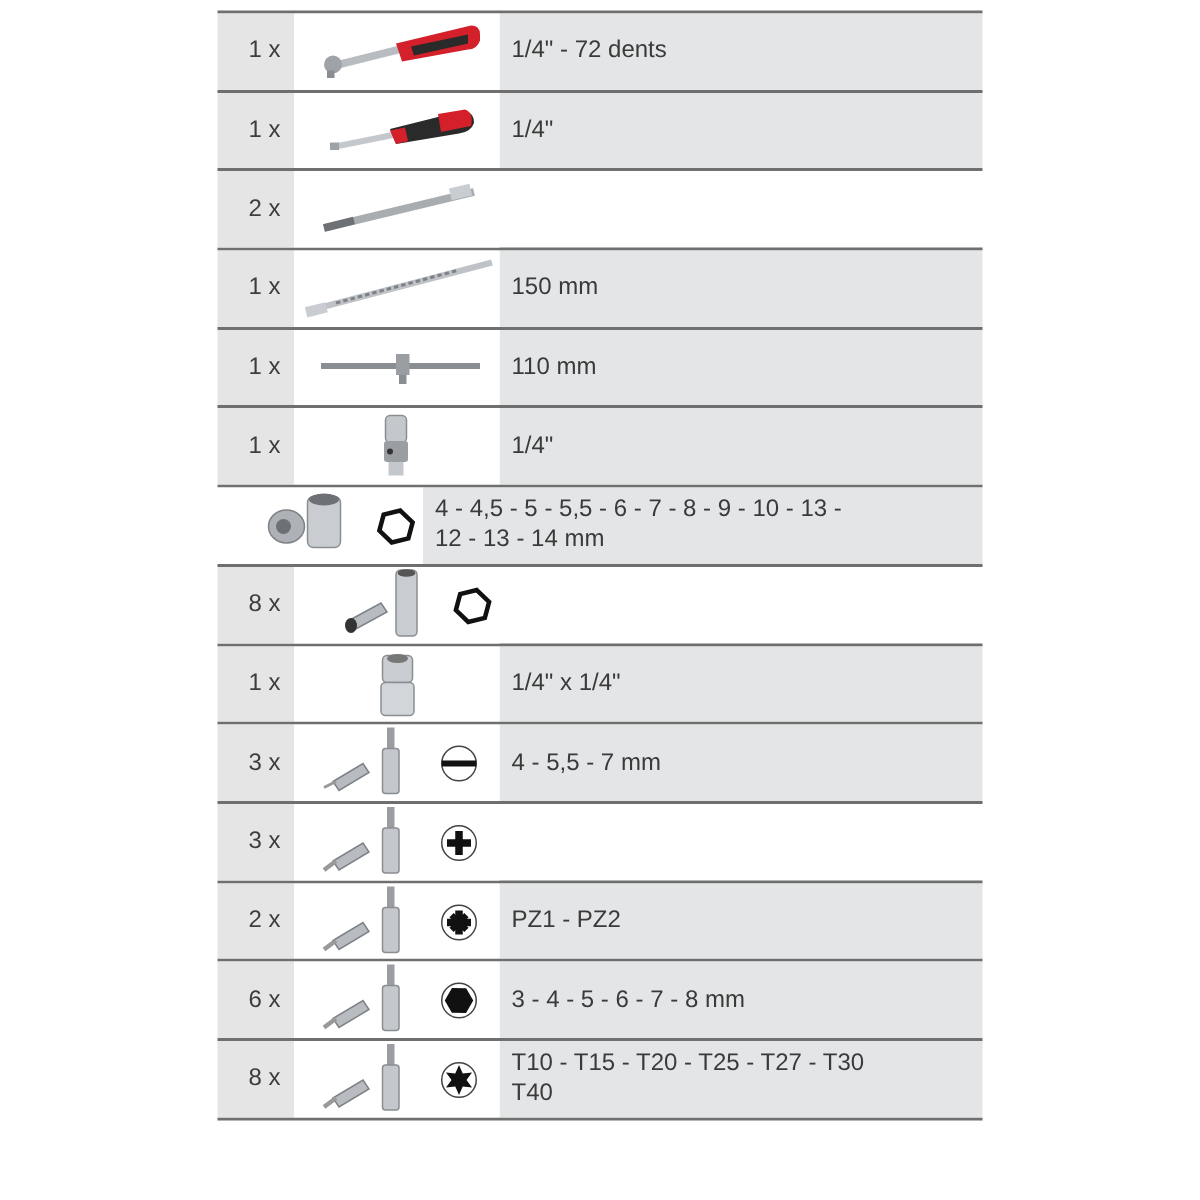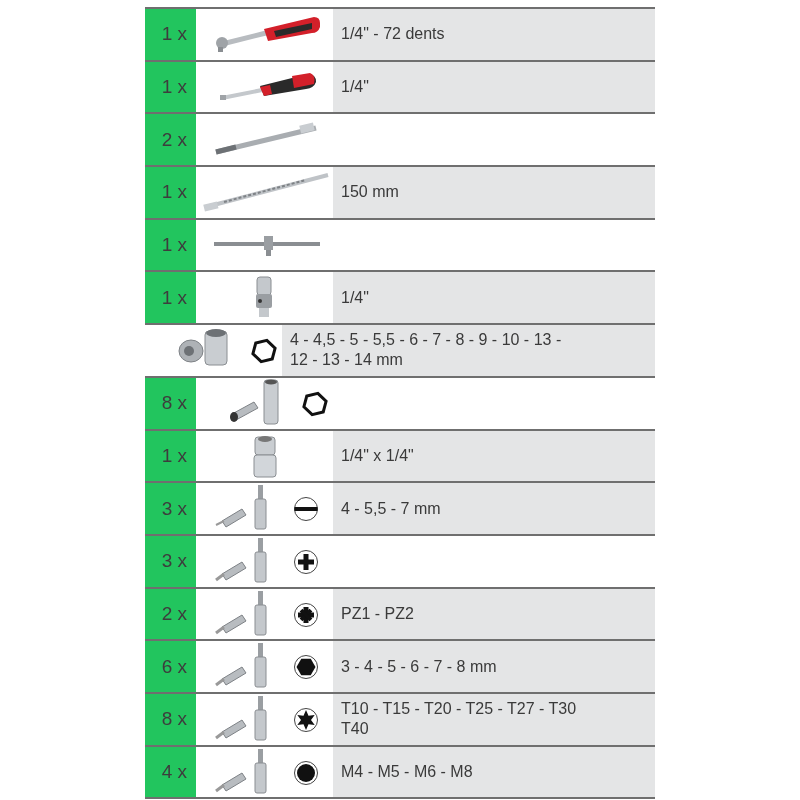--- a/index.html
+++ b/index.html
@@ -1,23 +1,23 @@
 <!DOCTYPE html>
 <html><head>
 <meta charset="utf-8">
 <style>
   html, body { margin: 0; padding: 0; background: #ffffff; }
   body { width: 800px; height: 800px; position: relative; overflow: hidden;
          font-family: "Liberation Sans", "DejaVu Sans", sans-serif; color: #3a3a3a; }
   .table { position: absolute; left: 145px; top: 7px; width: 510px;
            border-top: 2px solid #6f6f6f; }
   .row { display: flex; height: 50.7px; border-bottom: 2px solid #6f6f6f; }
-  .qty { width: 51px; background: #22c55e; display: flex; align-items: center;
+  .qty { width: 51px; background: #e5e5e5; display: flex; align-items: center;
          justify-content: flex-end; padding-right: 9px; box-sizing: border-box;
-         font-size: 19px; color: #3d3d3d; }
+         font-size: 16px; color: #3d3d3d; }
   .img { width: 137px; background: #ffffff; position: relative; }
   .desc { flex: 1; background: #e4e5e6; display: flex; align-items: center;
           padding-left: 8px; font-size: 16px; line-height: 20px; color: #3a3a3a; }
   .desc span { display: block; }
   svg { position: absolute; }
 </style>
 </head>
 <body>
 
 <div class="table">
@@ -81,20 +81,23 @@
 
   <div class="row">
     <div class="qty">1 x</div>
     <div class="img">
       <svg width="137" height="50" viewBox="0 0 137 50" style="left:0;top:0">
         <rect x="18" y="22" width="106" height="4" fill="#8a8e92"></rect>
         <rect x="68" y="16" width="9" height="14" fill="#9a9ea2"></rect>
         <rect x="70" y="30" width="5" height="6" fill="#8a8e92"></rect>
       </svg>
     </div>
+    <div class="desc">
+        <span>110 mm</span>
+      </div>
   </div>
 
   <div class="row">
     <div class="qty">1 x</div>
     <div class="img">
       <svg width="137" height="50" viewBox="0 0 137 50" style="left:0;top:0">
         <rect x="61" y="5" width="14" height="18" rx="3" fill="#c4c8cc" stroke="#8a8e92"></rect>
         <rect x="60" y="22" width="16" height="14" rx="2" fill="#9a9ea2"></rect>
         <circle cx="64" cy="29" r="2" fill="#333"></circle>
         <rect x="63" y="36" width="10" height="9" fill="#c4c8cc"></rect>
@@ -246,32 +249,14 @@
       </svg>
     </div>
     <div class="desc">
       <div>
         <span>T10 - T15 - T20 - T25 - T27 - T30</span>
         <span>T40</span>
       </div>
     </div>
   </div>
 
-  <div class="row">
-    <div class="qty">4 x</div>
-    <div class="img">
-      <svg width="137" height="50" viewBox="0 0 137 50" style="left:0;top:0">
-        <path d="M26 38 L46 26 L50 32 L30 44 Z" fill="#b8bcc0" stroke="#7e8286"></path>
-        <path d="M20 44 L28 38" stroke="#999" stroke-width="3"></path>
-        <rect x="62" y="2" width="5" height="14" fill="#9a9ea2"></rect>
-        <rect x="59" y="16" width="11" height="30" rx="2" fill="#c4c8cc" stroke="#8a8e92"></rect>
-      </svg>
-      <svg width="26" height="26" viewBox="0 0 26 26" style="left:97px;top:13px">
-        <circle cx="13" cy="13" r="11.5" fill="#fff" stroke="#444" stroke-width="1"></circle>
-        <circle cx="13" cy="13" r="9" fill="#111"></circle>
-      </svg>
-    </div>
-    <div class="desc">
-        <span>M4 - M5 - M6 - M8</span>
-      </div>
-  </div>
 
 </div>
 
 </body></html>

